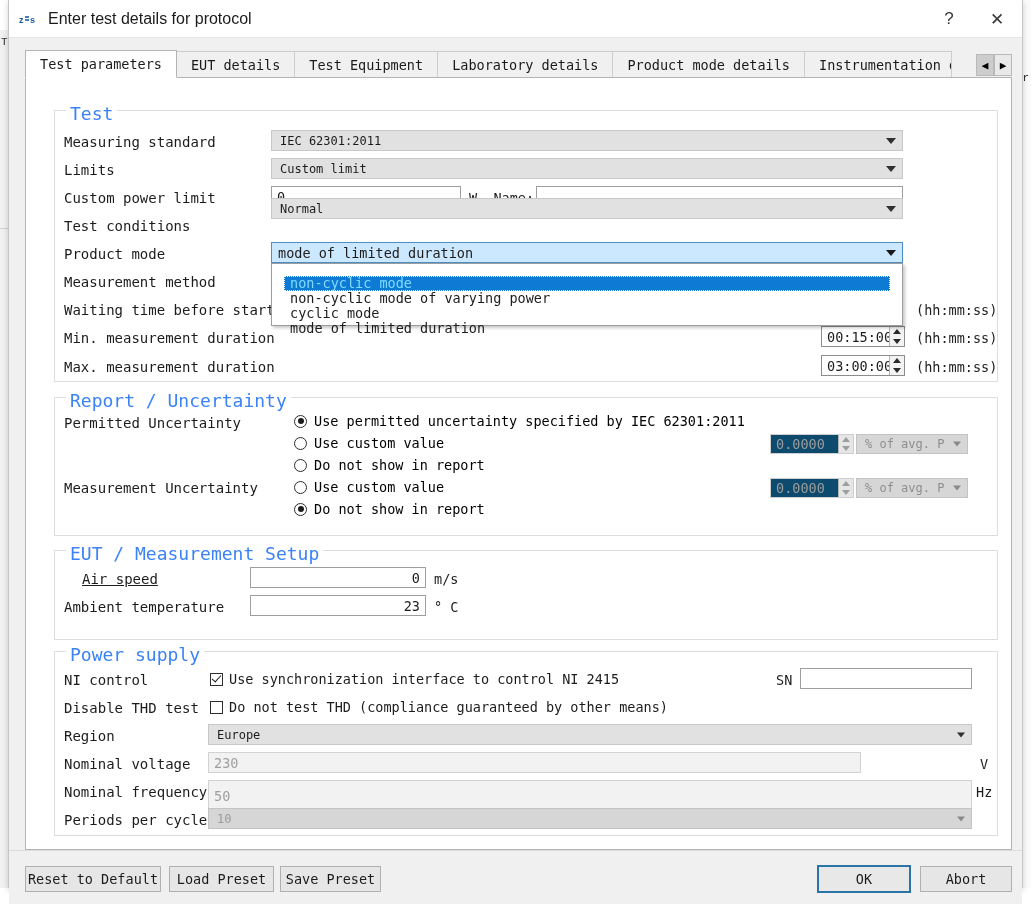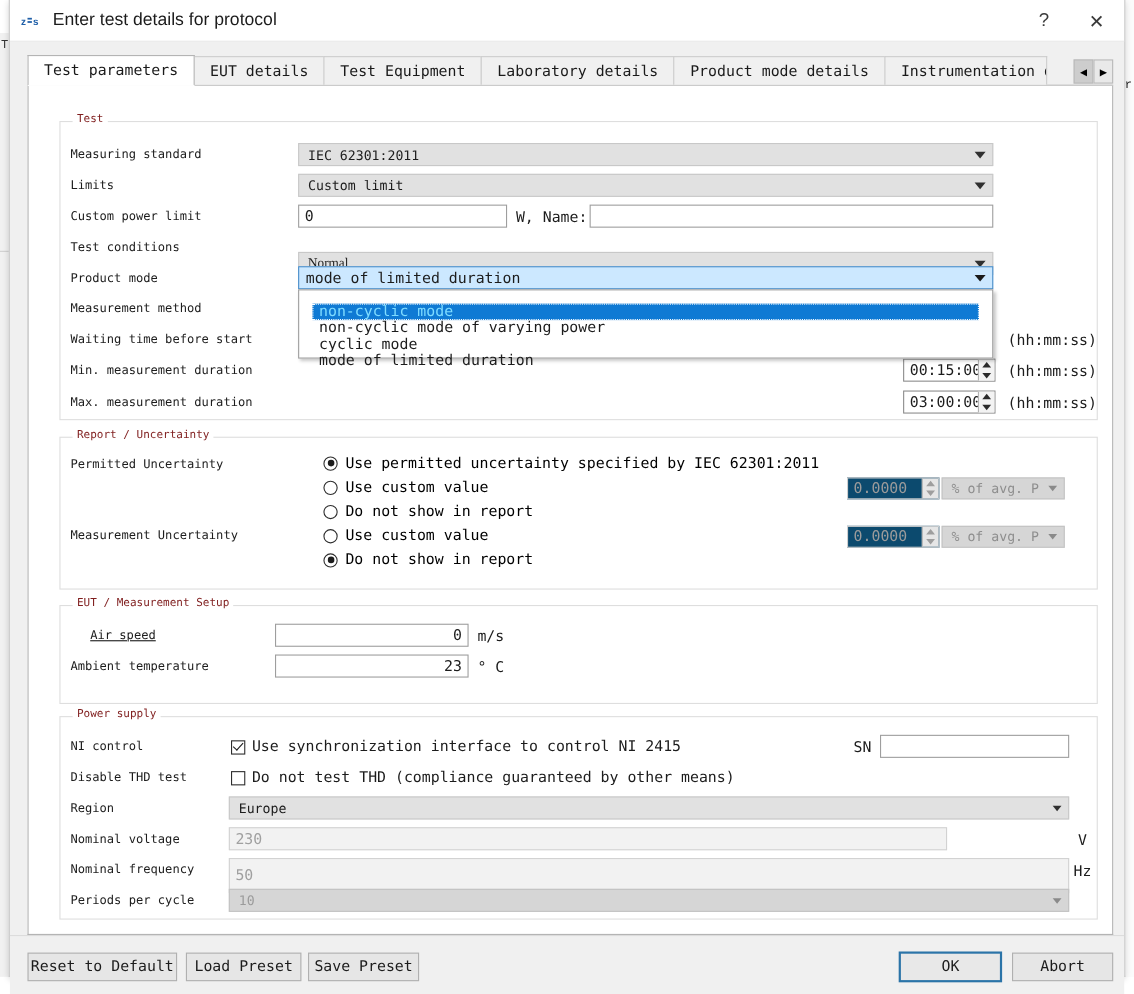--- a/index.html
+++ b/index.html
@@ -161,28 +161,28 @@
   .group {
     position: absolute;
     border: 1px solid #dedede;
     border-radius: 0;
   }
   .group-title {
     position: absolute;
     top: -8px; left: 11px;
     background: #ffffff;
     padding: 0 4px;
-    font-size: 10px;
-    color: #7f1d1d;
+    font-size: 18px;
+    color: #3b82f6;
     white-space: nowrap;
   }
 
   .row-label {
     position: absolute;
-    font-size: 11px;
+    font-size: 14px;
     color: #1c1c1c;
     white-space: nowrap;
   }
   .unit {
     position: absolute;
     font-size: 13.5px;
     color: #1c1c1c;
     white-space: nowrap;
   }
 
@@ -461,21 +461,21 @@
       <div class="row-label" style="left:38px; top:112px;">Custom power limit</div>
       <div class="tinput" style="left:245px; top:108px; width:190px; height:21px;">
         <span>0</span>
       </div>
       <div class="unit" style="left:443px; top:112px;">W, Name:</div>
       <div class="tinput" style="left:510px; top:108px; width:367px; height:21px;">
         <span></span>
       </div>
 
       <div class="row-label" style="left:38px; top:140px;">Test conditions</div>
-      <div class="combo" style="left:245px; top:151px; width:632px; height:21px;font-family:Liberation Serif, serif;">
+      <div class="combo" style="left:245px; top:120px; width:632px; height:21px;">
         <span>Normal</span>
         <span class="arrow"></span>
       </div>
 
       <div class="row-label" style="left:38px; top:168px;">Product mode</div>
       <div class="combo-open" style="left:245px; top:164px; width:632px; height:21px;">
         <span>mode of limited duration</span>
         <span class="arrow"></span>
       </div>
       <div class="dropdown-list" style="left:245px; top:185px; width:632px; height:63px;">

